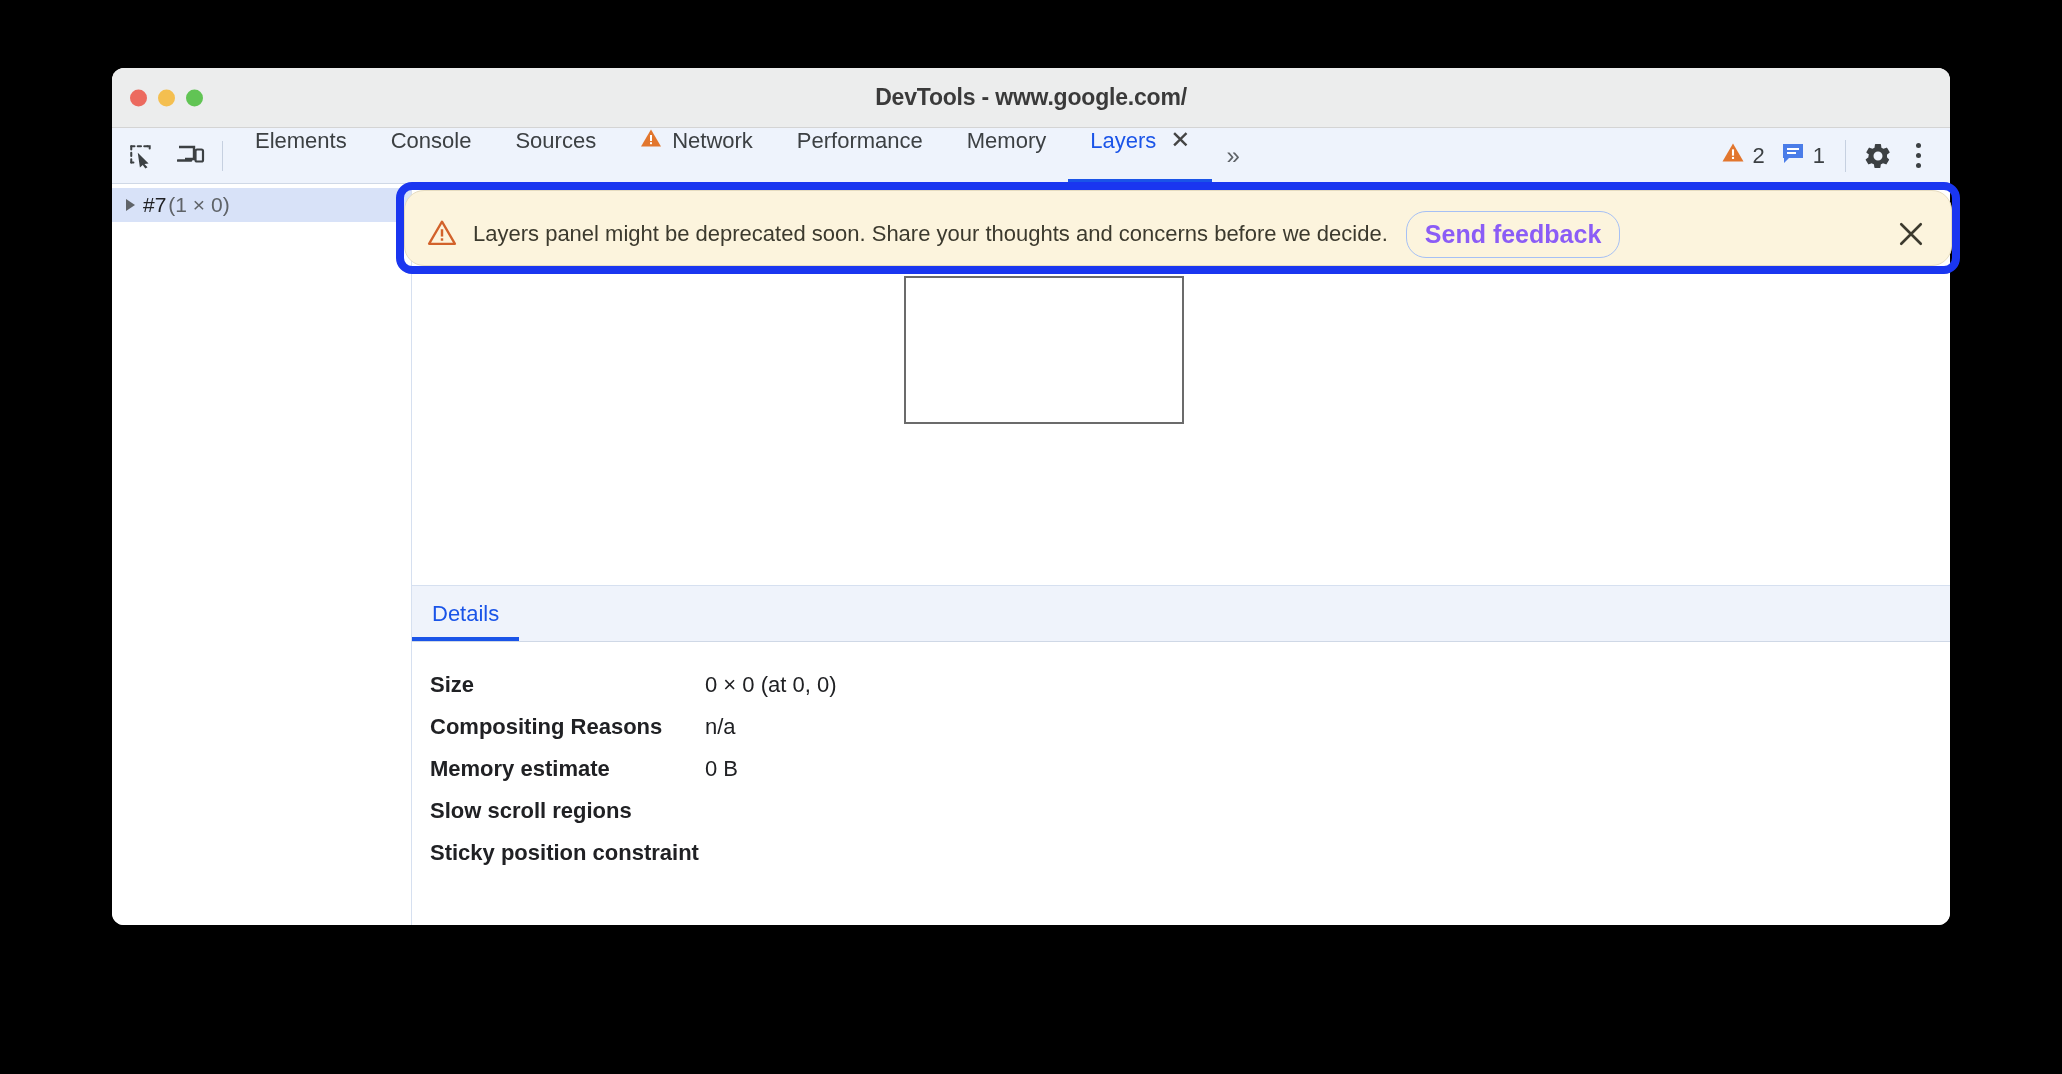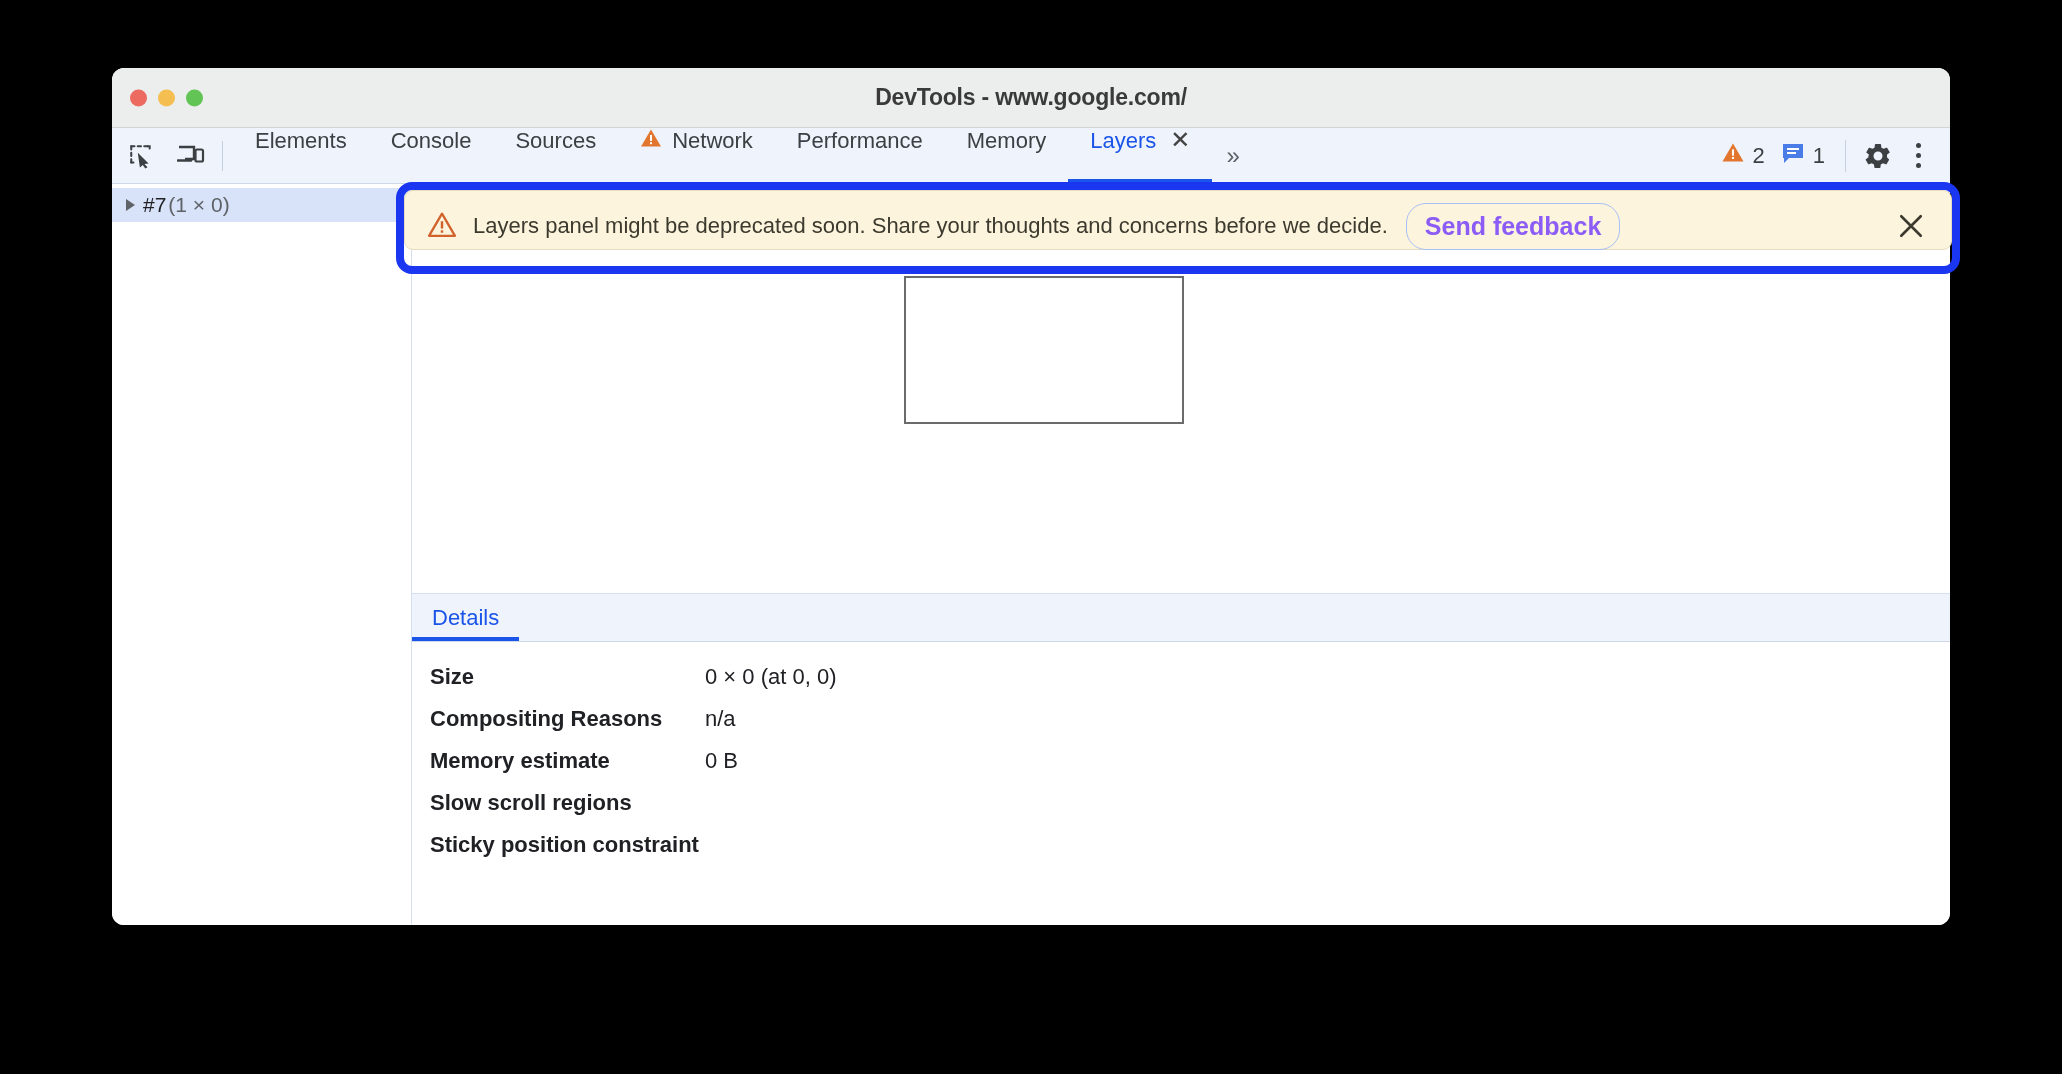--- a/index.html
+++ b/index.html
@@ -165,21 +165,21 @@
   #layer-rect {
     position: absolute;
     left: 492px; top: 38px;
     width: 280px; height: 148px;
     border: 2px solid #6b6b6b;
     background: #fff;
   }
 
   
   #details-tabbar {
-    flex: none; height: 48px;
+    flex: none; height: 56px;
     background: #eff3fb;
     border-bottom: 1px solid #cfd8e6;
     display: flex; align-items: flex-end;
   }
   .dtab {
     height: 100%; padding: 0 20px;
     display: flex; align-items: center;
     font-size: 22px; color: #1a54e8;
     position: relative; cursor: pointer;
   }
@@ -189,44 +189,44 @@
   }
 
   
   #details {
     flex: none;
     background: #fff;
     padding: 22px 0 0 18px;
     height: 295px;
     overflow: hidden;
   }
-  .drow { display: flex; height: 42px; align-items: flex-start; }
+  .drow { display: flex; height: 42px; align-items: center; }
   .dlabel {
     width: 275px; flex: none;
     font-size: 22px; font-weight: bold; color: #202124;
   }
   .dvalue { font-size: 22px; color: #202124; }
 
   
   #banner-highlight {
     position: absolute;
     left: 396px; top: 182px;
     width: 1564px; height: 92px;
     border: 8px solid #1a36f0;
     border-radius: 16px;
     pointer-events: none;
     z-index: 40;
   }
   #banner {
     position: absolute;
     left: 404px; top: 190px;
-    width: 1548px; height: 60px;
+    width: 1548px; height: 76px;
     background: #fcf4dd;
     border: 1px solid #e6dcc0;
-    border-radius: 9px;
+    border-radius: 20px;
     display: flex; align-items: center;
     padding: 12px 18px 0 22px;
     z-index: 41;
   }
   #banner .warn-tri { flex: none; margin-right: 16px; }
   #banner-text {
     font-size: 22px; color: #3c3a2e; white-space: nowrap;
   }
   #send-feedback {
     margin-left: 18px;

